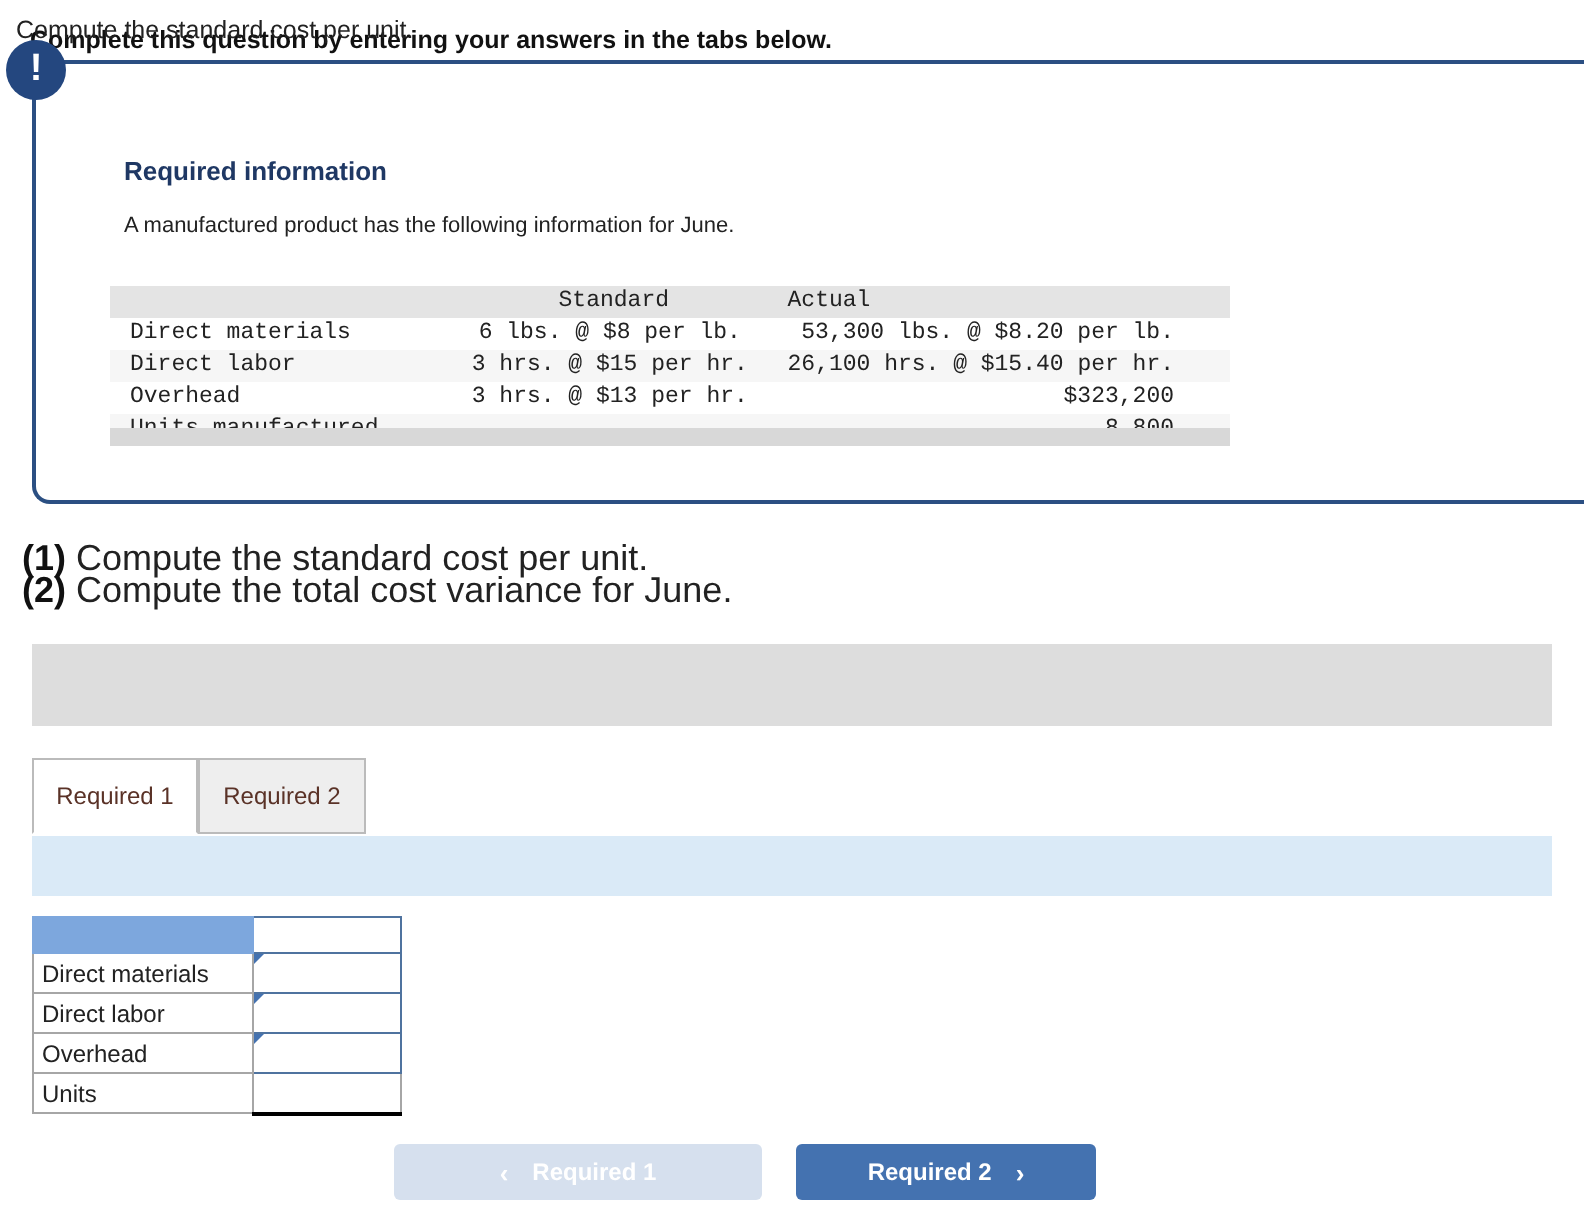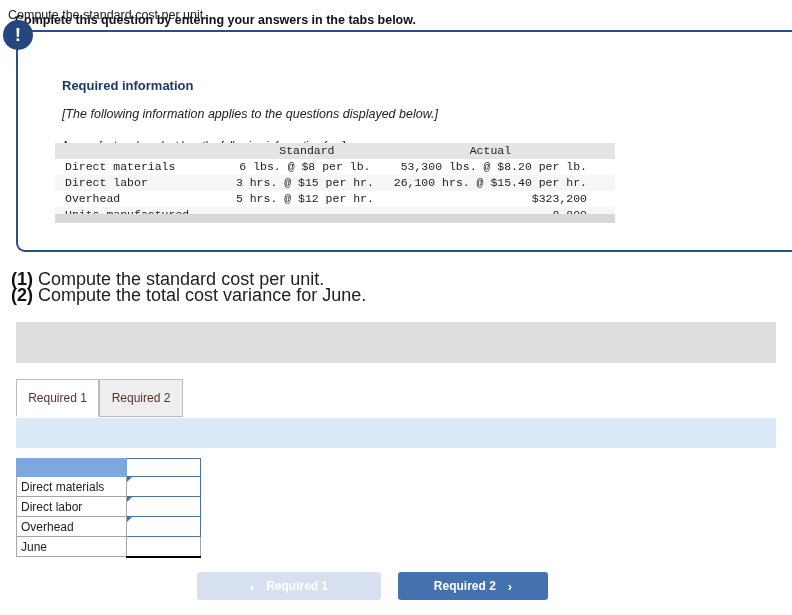--- a/index.html
+++ b/index.html
@@ -86,21 +86,21 @@
     font-weight: normal;
     white-space: pre;
   }
   #data-table thead tr { background: #e4e4e4; }
   #data-table tbody tr:nth-child(odd) { background: #ffffff; }
   #data-table tbody tr:nth-child(even) { background: #f6f6f6; }
   .dt-label { width: 165px; padding-left: 10px !important; text-align: left; }
   .dt-std   { width: 180px; text-align: center; padding-right: 4px !important; }
   .dt-act   { text-align: right; padding-right: 28px !important; font-family: Liberation Mono, monospace; }
   .dt-head-std { text-align: center; }
-  .dt-head-act { text-align: center; padding-right: 28px !important; }
+  .dt-head-act { text-align: left; padding-right: 28px !important; }
   #data-foot {
     position: absolute;
     left: 55px;
     top: 214px;
     width: 560px;
     height: 9px;
     background: #d8d8d8;
   }
 
   
@@ -256,21 +256,20 @@
     color: #ffffff;
   }
   .chev { font-size: 13px; font-weight: bold; }
 </style>
 </head>
 <body>
 
 <div id="info-panel">
   <div id="info-body">
     <div class="info-title">Required information</div>
-    <div class="info-italic">[The following information applies to the questions displayed below.]</div>
     <div class="info-line">A manufactured product has the following information for June.</div>
   </div>
 </div>
 <div id="info-badge">!</div>
 
 <table id="data-table">
   <thead>
     <tr>
       <th class="dt-label"></th>
       <th class="dt-head-std">Standard</th>
@@ -283,21 +282,21 @@
       <td class="dt-std">6 lbs. @ $8 per lb.</td>
       <td class="dt-act">53,300 lbs. @ $8.20 per lb.</td>
     </tr>
     <tr>
       <td class="dt-label">Direct labor</td>
       <td class="dt-std">3 hrs. @ $15 per hr.</td>
       <td class="dt-act">26,100 hrs. @ $15.40 per hr.</td>
     </tr>
     <tr>
       <td class="dt-label">Overhead</td>
-      <td class="dt-std">5 hrs. @ $12 per hr.</td>
+      <td class="dt-std">3 hrs. @ $13 per hr.</td>
       <td class="dt-act">$323,200</td>
     </tr>
     <tr>
       <td class="dt-label">Units manufactured</td>
       <td class="dt-std"></td>
       <td class="dt-act">8,800</td>
     </tr>
   </tbody>
 </table>
 <div id="data-foot"></div>
@@ -342,21 +341,21 @@
           <span class="marker"></span>
         </td>
     </tr>
     <tr>
       <td class="ag-label">Overhead</td>
       <td class="ag-input">
           <span class="marker"></span>
         </td>
     </tr>
     <tr>
-      <td class="ag-label">June</td>
+      <td class="ag-label">Units</td>
       <td class="ag-total-input"></td>
     </tr>
   </tbody>
 </table>
 
 <div class="nav-btn" id="nav-prev">
   <span class="chev">‹</span>
   <span>Required 1</span>
 </div>
 <div class="nav-btn" id="nav-next">

